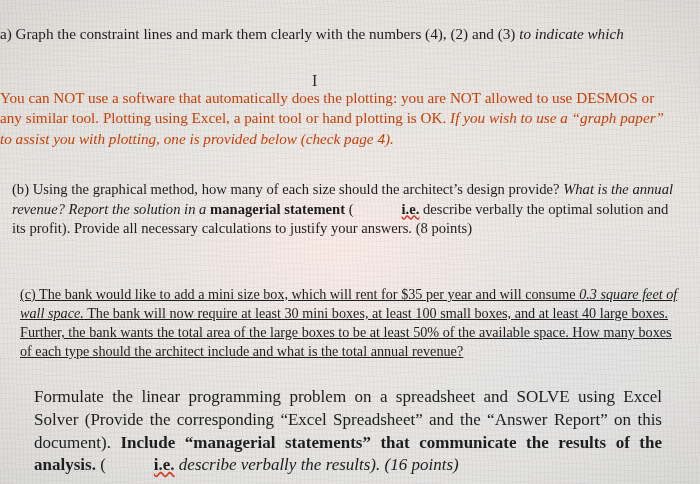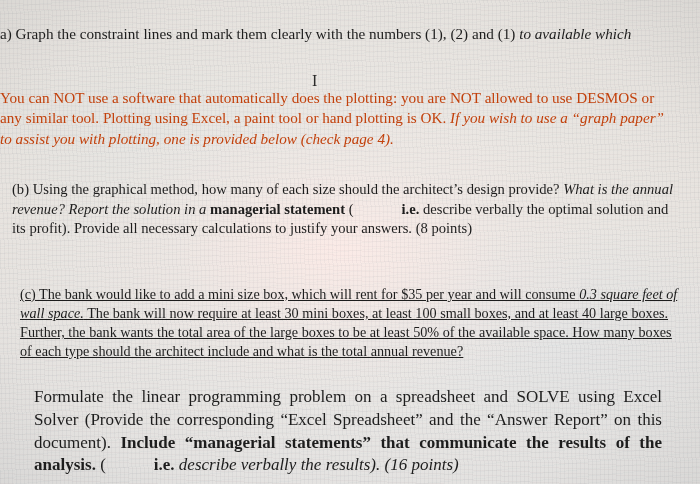--- a/index.html
+++ b/index.html
@@ -47,21 +47,21 @@
   }
   .blk {
     position: absolute;
     line-height: 1.34;
   }
   .t-black { color: #1d1d1d; }
   .t-red { color: #c2410c; }
   .ital { font-style: italic; }
   .bold { font-weight: bold; }
   .u { text-decoration: underline; }
-  .sq { text-decoration-style: wavy; text-decoration-color: #d43c2c; padding-left: 48px; }
+  .sq { text-decoration: underline; text-decoration-style: wavy; text-decoration-color: #d43c2c; padding-left: 48px; }
 
   #b-a {
     left: 0px; top: 24px; width: 692px;
     font-size: 15.2px;
   }
   #b-red {
     left: 0px; top: 88px; width: 676px;
     font-size: 15.2px;
   }
   #b-b {
@@ -91,21 +91,21 @@
 </head>
 <body>
 
 <div id="paper"></div>
 <div id="moire"></div>
 <div id="vignette"></div>
 
 <div id="content">
 
   <div class="blk t-black" id="b-a">
-    <span>a) Graph the constraint lines and mark them clearly with the numbers (1), (2) and (1) </span><span class="ital">to available which</span><br>
+    <span>a) Graph the constraint lines and mark them clearly with the numbers (4), (2) and (3) </span><span class="ital">to indicate which</span><br>
   </div>
 
   <div id="caret">I</div>
 
   <div class="blk t-red" id="b-red">
     <span>You can NOT use a software that automatically does the plotting: you are NOT allowed to use DESMOS or any similar tool. Plotting using Excel, a paint tool or hand plotting is OK. </span><span class="ital">If you wish to use a “graph paper” to assist you with plotting, one is provided below (check page 4).</span>
   </div>
 
   <div class="blk t-black" id="b-b">
     <span>(b) Using the graphical method, how many of each size should the architect’s design provide? </span><span class="ital">What is the annual revenue? Report the solution in a </span><span class="bold">managerial statement</span><span> (</span><span class="sq bold">i.e.</span><span> describe verbally the optimal solution and its profit). Provide all necessary calculations to justify your answers. (8 points)</span>

